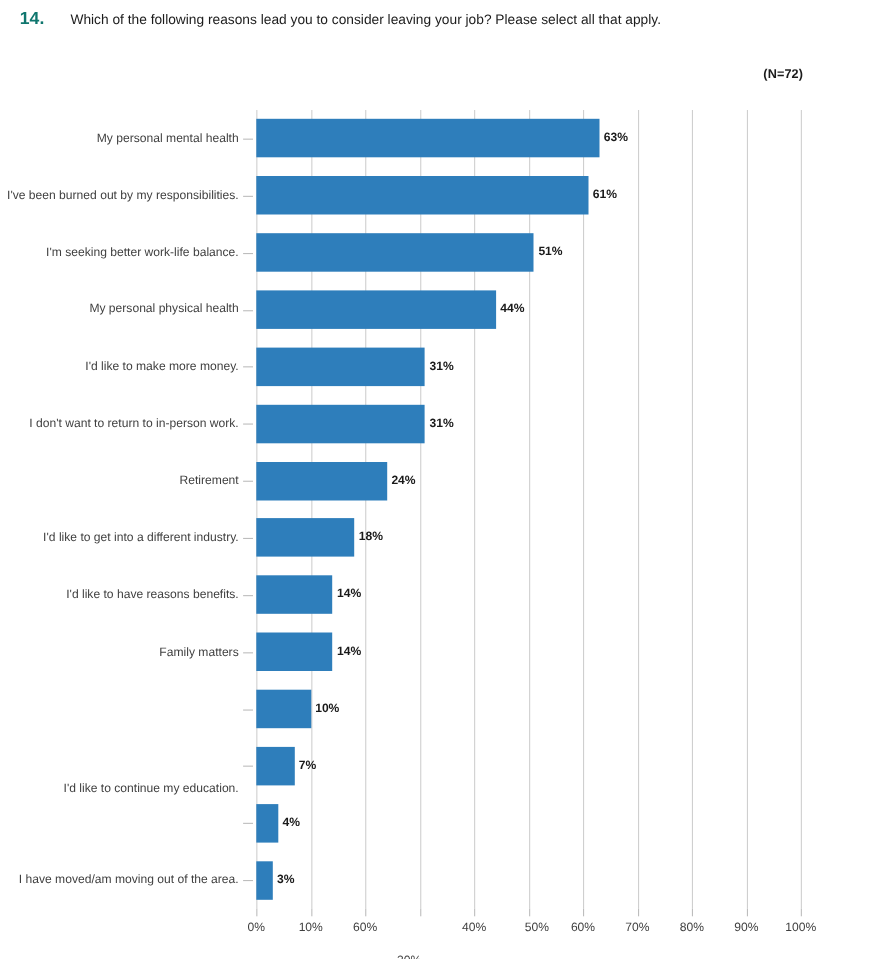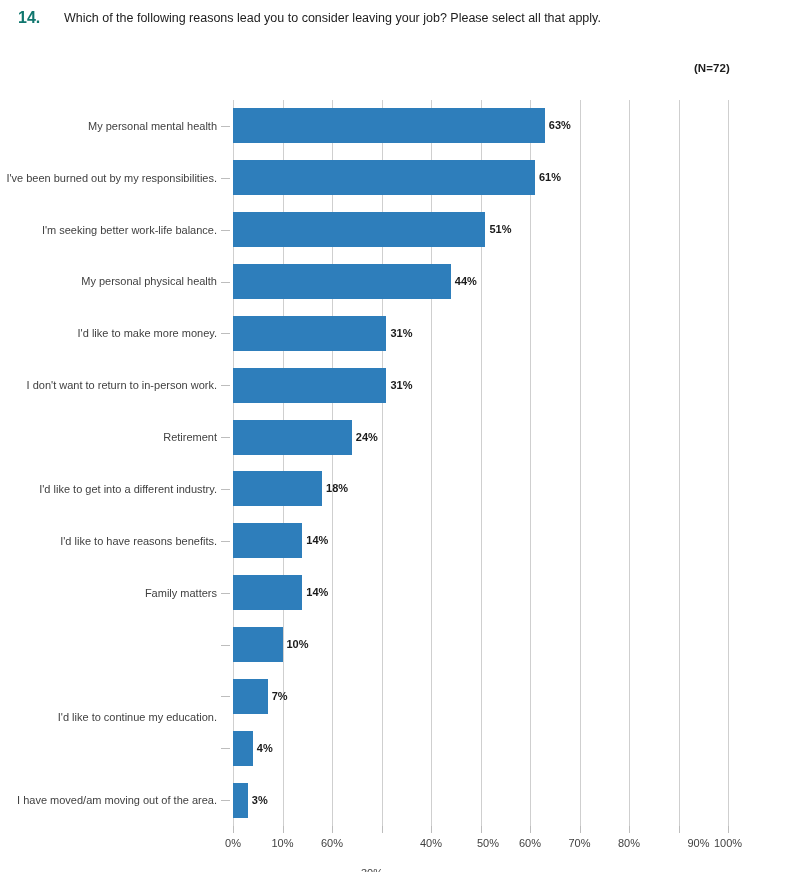--- a/index.html
+++ b/index.html
@@ -292,18 +292,18 @@
       <div class="x-tick-label" style="left: 198px;">40%</div>
       <div class="x-tick" style="left: 247.5px;"></div>
       <div class="x-tick-label" style="left: 255px;">50%</div>
       <div class="x-tick" style="left: 297px;"></div>
       <div class="x-tick-label" style="left: 297px;">60%</div>
       <div class="x-tick" style="left: 346.5px;"></div>
       <div class="x-tick-label" style="left: 346.5px;">70%</div>
       <div class="x-tick" style="left: 396px;"></div>
       <div class="x-tick-label" style="left: 396px;">80%</div>
       <div class="x-tick" style="left: 445.5px;"></div>
-      <div class="x-tick-label" style="left: 445.5px; margin-left: 20px;">90%</div>
+      <div class="x-tick-label" style="left: 445.5px;">90%</div>
       <div class="x-tick" style="left: 495px;"></div>
       <div class="x-tick-label" style="left: 495px;">100%</div>
     </div>
 
 </div>
 
 </body></html>

